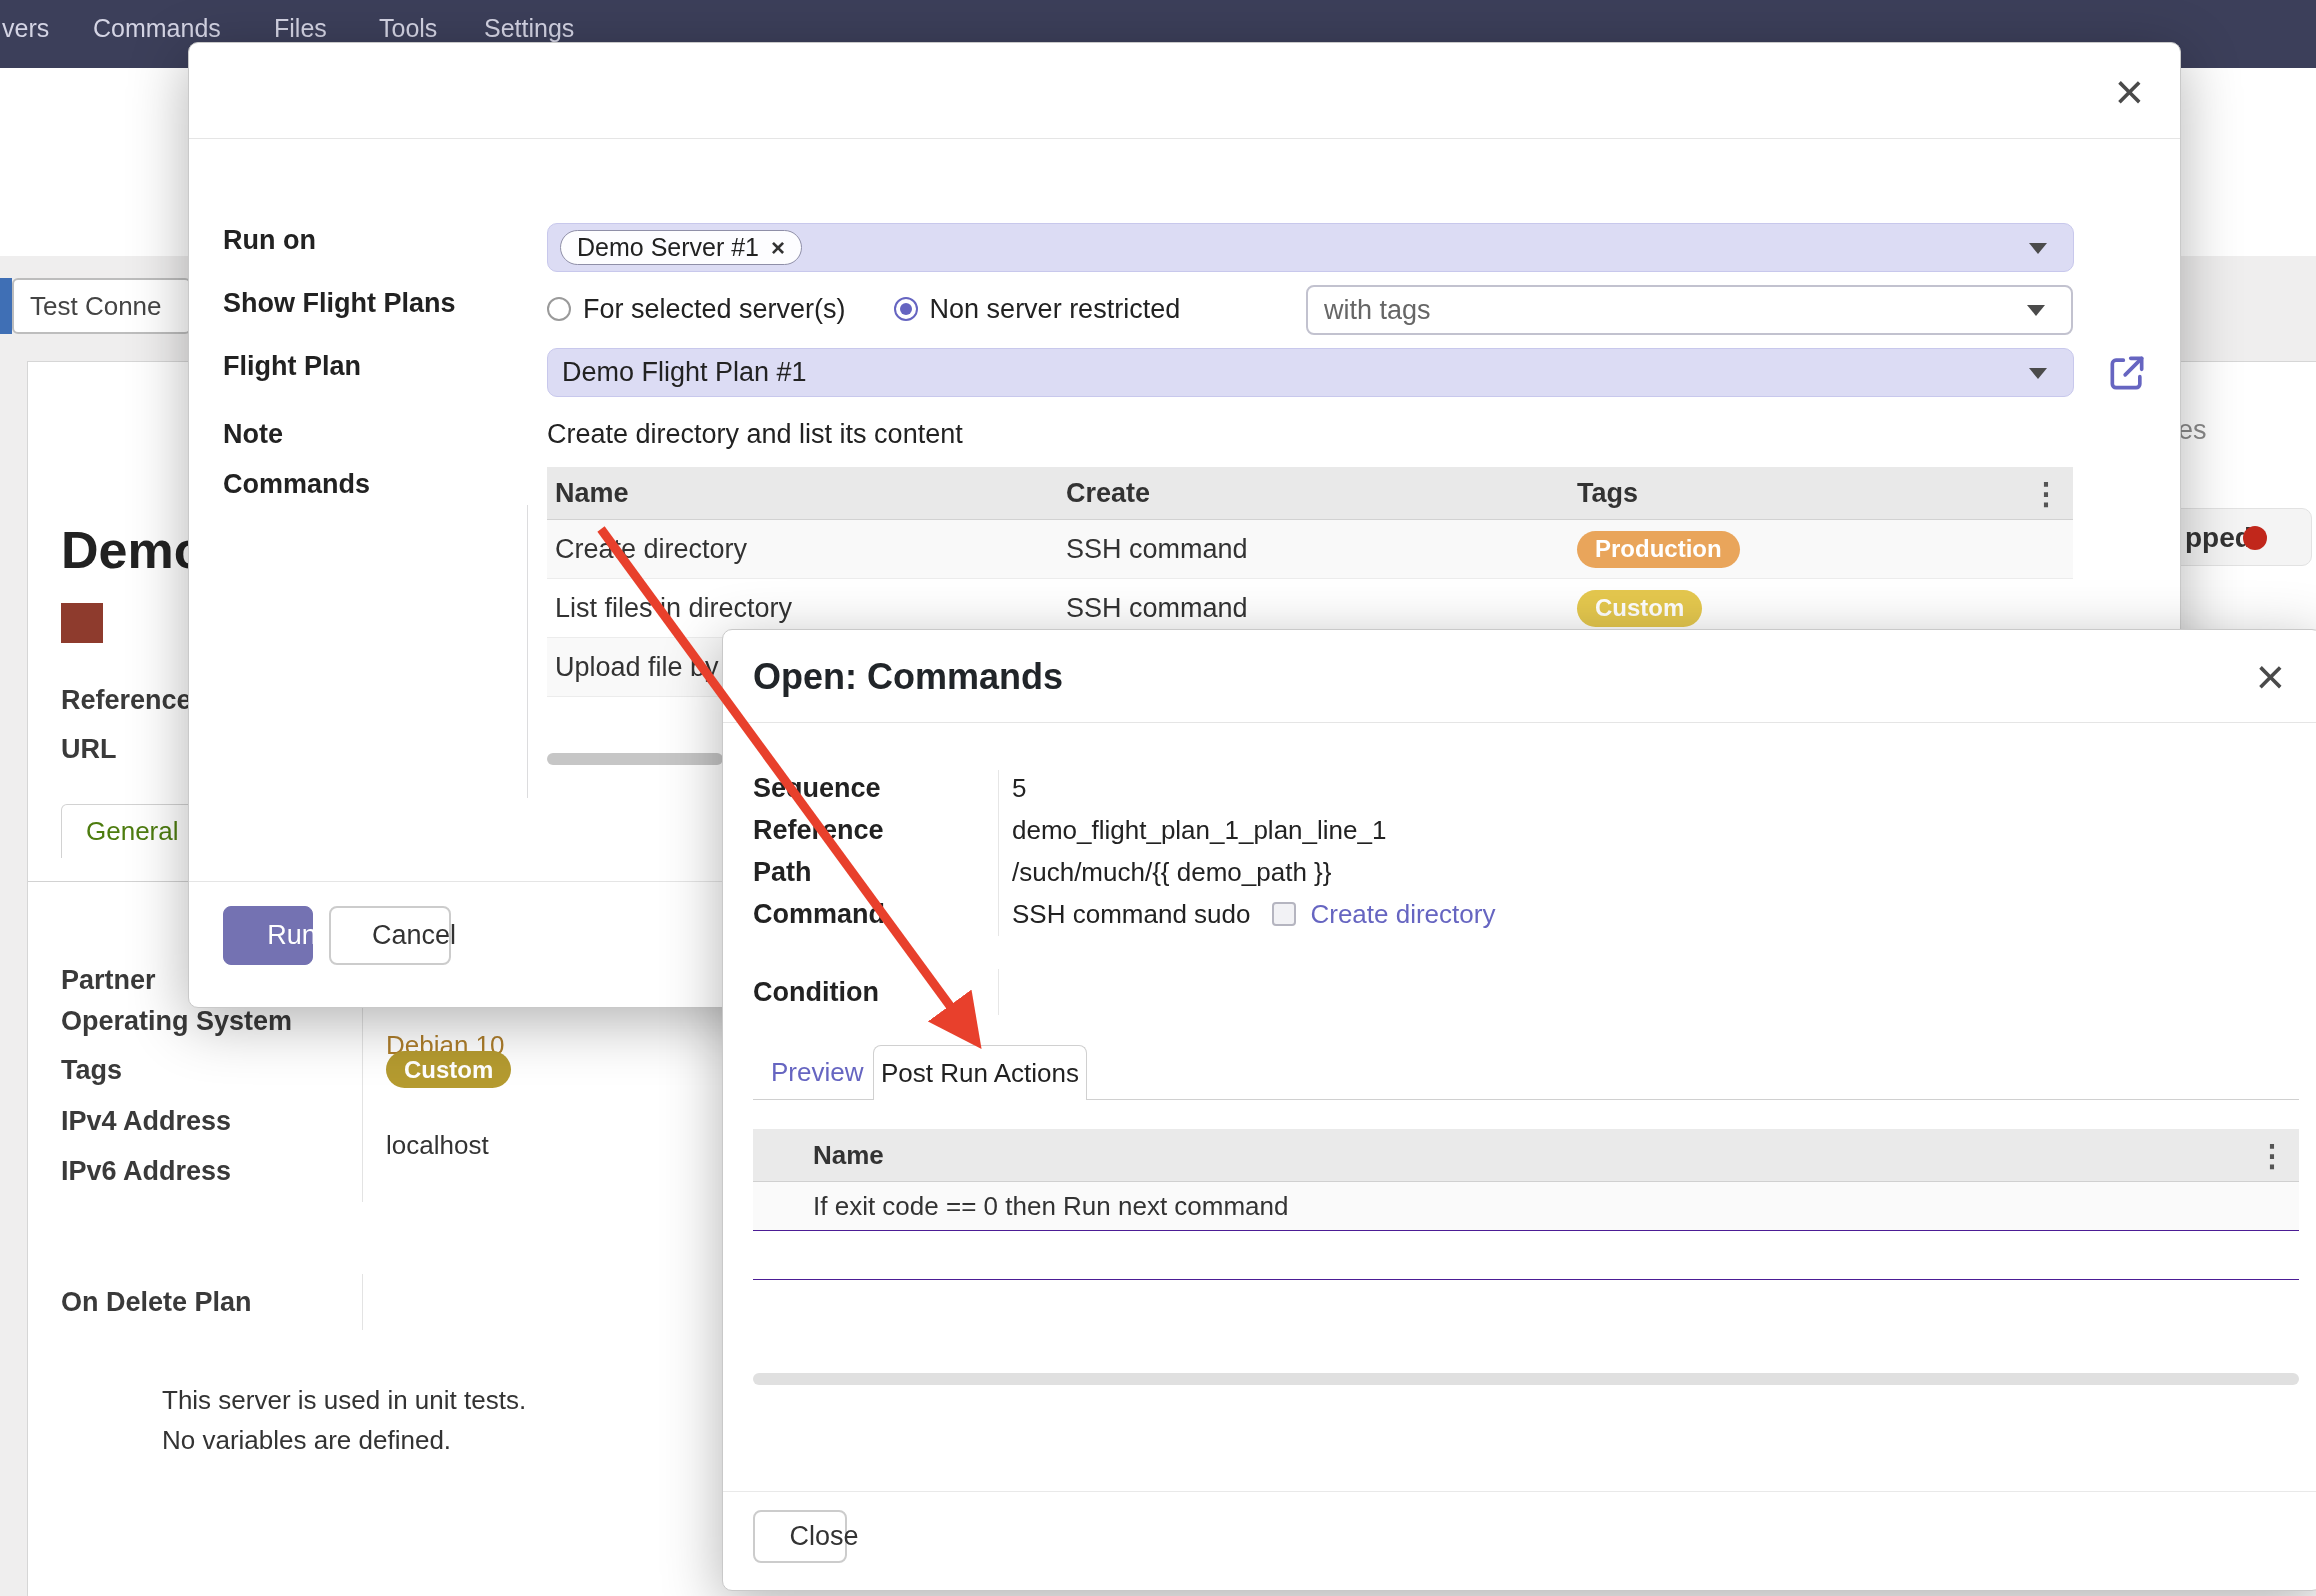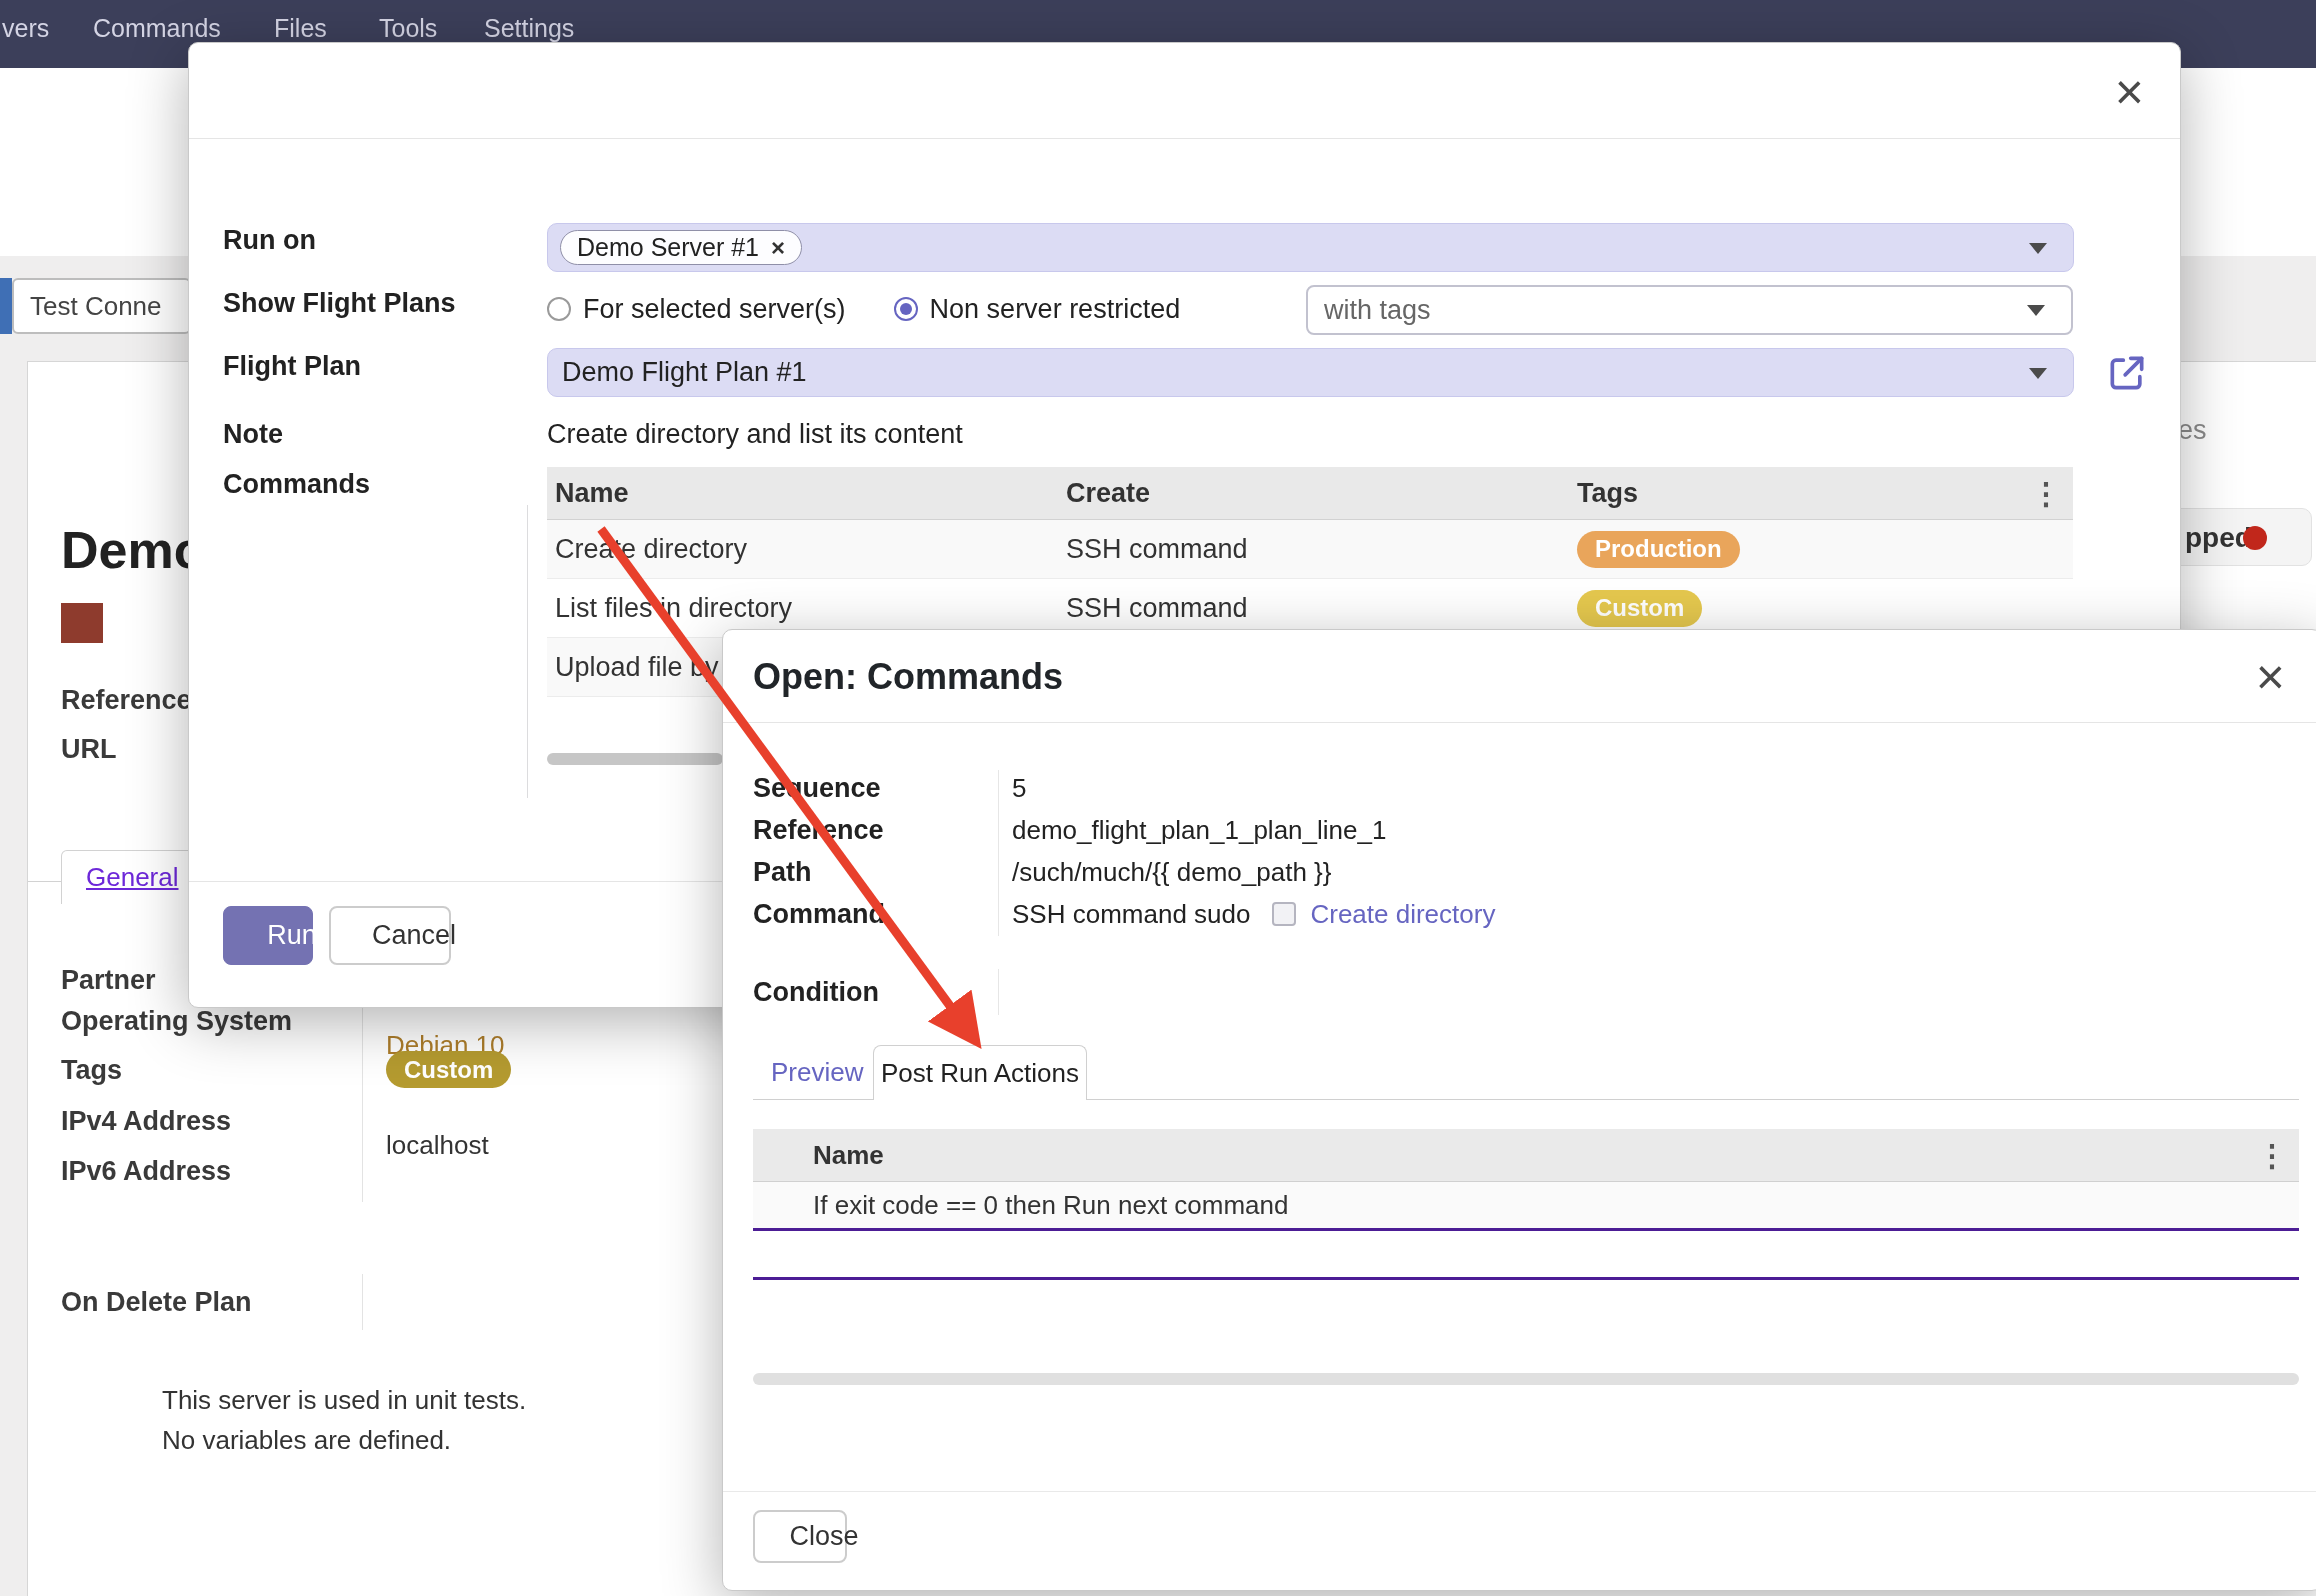--- a/index.html
+++ b/index.html
@@ -17,22 +17,22 @@
   .blue-sliver{position:absolute;left:0;top:278px;width:12px;height:56px;background:#3f6fb5;z-index:2;cursor:pointer;}
   .test-btn{position:absolute;left:12px;top:278px;width:179px;height:56px;background:#fff;border:2px solid #bdbdbd;
             border-radius:6px;font-size:26px;color:#444;display:flex;align-items:center;padding-left:16px;
             overflow:hidden;white-space:nowrap;z-index:2;cursor:pointer;}
   .card{position:absolute;left:27px;top:361px;width:2289px;height:1235px;background:#fff;
         border-top:1px solid #d6d6d6;border-left:1px solid #d6d6d6;z-index:1;}
   .card .heading{position:absolute;left:33px;top:158px;font-size:52px;font-weight:bold;color:#222;white-space:nowrap;}
   .card .swatch{position:absolute;left:33px;top:241px;width:42px;height:40px;background:var(--swatch,#8e3b2d);}
   .flabel{position:absolute;font-size:27px;font-weight:bold;color:#3a3a3a;height:40px;line-height:40px;white-space:nowrap;}
   .fvalue{position:absolute;font-size:26px;color:#333;height:40px;line-height:40px;white-space:nowrap;margin-top:24px;}
-  .gen-tab{position:absolute;left:33px;top:488px;width:175px;height:54px;background:#fff;border:1px solid #d2d2d2;border-bottom:none;
-           border-radius:6px 6px 0 0;display:flex;align-items:center;padding-left:24px;font-size:26px;color:#6d28d9;cursor:pointer;z-index:2;text-decoration:underline;}
+  .gen-tab{position:absolute;left:33px;top:442px;width:175px;height:54px;background:#fff;border:1px solid #d2d2d2;border-bottom:none;
+           border-radius:6px 6px 0 0;display:flex;align-items:center;padding-left:24px;font-size:26px;color:#4d7c0f;cursor:pointer;z-index:2;}
   .notebook-line{position:absolute;left:0;top:519px;width:2289px;border-top:1px solid #d2d2d2;z-index:1;}
   .vline{position:absolute;border-left:1px solid #e3e3e3;}
   .badge{display:inline-flex;align-items:center;height:37px;padding:0 18px;border-radius:19px;color:#fff;
          font-size:24px;font-weight:bold;white-space:nowrap;}
   .badge-custom-dark{background:var(--badge-custom-dark,#b59b30);}
   .note-text{position:absolute;font-size:26px;color:#333;height:40px;line-height:40px;white-space:nowrap;}
   .status-pill{position:absolute;left:2130px;top:508px;width:182px;height:58px;background:#f4f4f4;border:1px solid #e2e2e2;
                border-radius:10px;z-index:2;cursor:pointer;}
   .status-pill .txt{position:absolute;left:54px;top:0;height:58px;line-height:58px;font-size:28px;color:#333;font-weight:bold;}
   .status-pill .dot{position:absolute;left:112px;top:17px;width:24px;height:24px;border-radius:50%;background:var(--status-red,#c1271b);}
@@ -98,21 +98,21 @@
   .cmd-link{color:var(--accent,#6665c1);cursor:pointer;white-space:nowrap;}
   .tabbar-line{position:absolute;left:30px;top:469px;width:1546px;border-top:1px solid #d0d0d0;z-index:1;}
   .tab-preview{position:absolute;left:48px;top:416px;height:52px;line-height:52px;font-size:26px;color:var(--accent,#6665c1);cursor:pointer;z-index:1;}
   .tab-active{position:absolute;left:150px;top:415px;width:214px;height:55px;background:#fff;border:1px solid #d0d0d0;border-bottom:none;
               border-radius:8px 8px 0 0;display:flex;align-items:center;justify-content:center;font-size:26px;color:#222;cursor:pointer;z-index:2;}
   .t2{position:absolute;left:30px;top:499px;width:1546px;font-size:26px;}
   .t2 .thead{display:flex;height:53px;background:#eaeaea;border-bottom:1px solid #d0d0d0;align-items:center;
              font-weight:bold;color:#333;position:relative;}
   .t2 .c-first{width:60px;flex:none;}
   .t2 .c-main{flex:1;white-space:nowrap;overflow:hidden;}
-  .t2 .trow{display:flex;height:49px;align-items:center;border-bottom:3px solid #4c1d95;cursor:pointer;background:#fff;}
+  .t2 .trow{display:flex;height:49px;align-items:center;border-bottom:1px solid #4c1d95;cursor:pointer;background:#fff;}
   .t2 .trow:nth-child(even){background:#fafafa;}
   .cm-scroll{position:absolute;left:30px;top:743px;width:1546px;height:12px;background:#e0e0e0;border-radius:6px;cursor:pointer;}
   .cm-footer-line{position:absolute;left:0;top:861px;width:100%;border-top:1px solid #e9e9e9;}
   .cm-close{position:absolute;left:30px;top:880px;width:94px;height:53px;}
 
   
   .arrow-svg{position:absolute;left:0;top:0;width:2316px;height:1596px;z-index:30;pointer-events:none;}
 </style>
 </head>
 <body>

